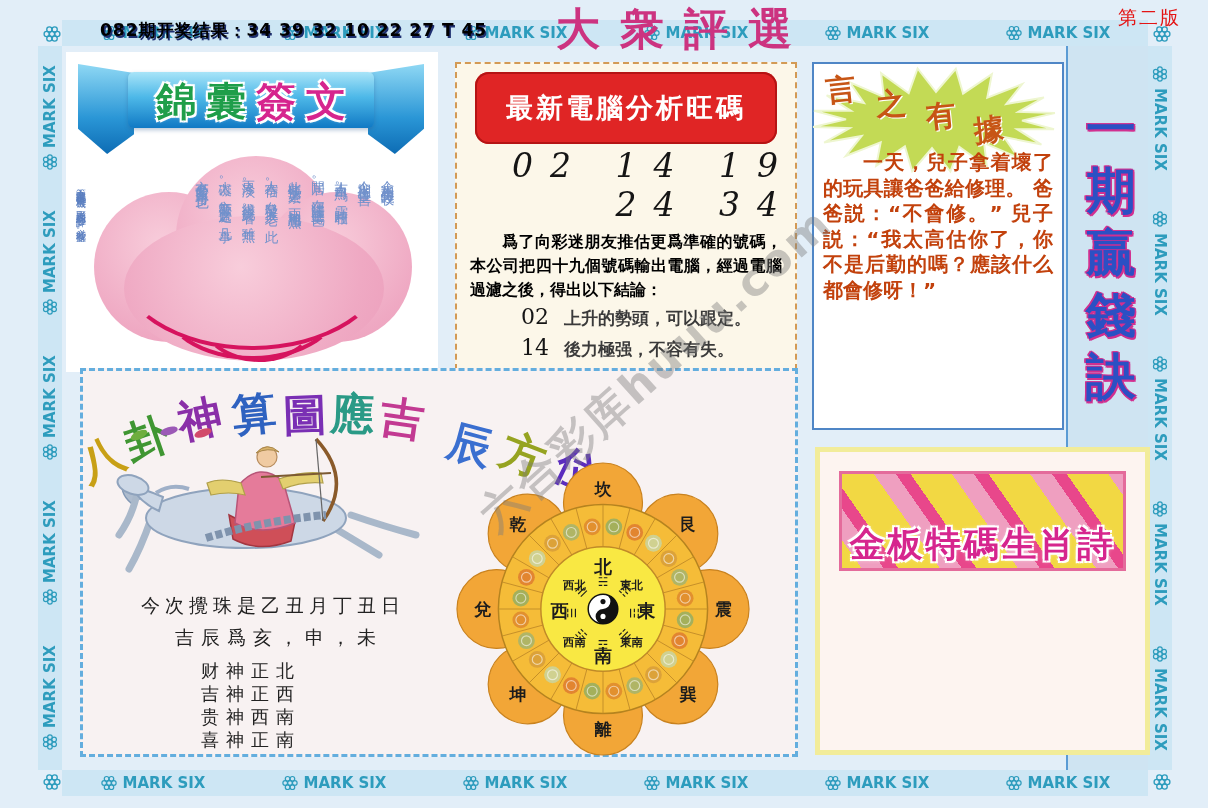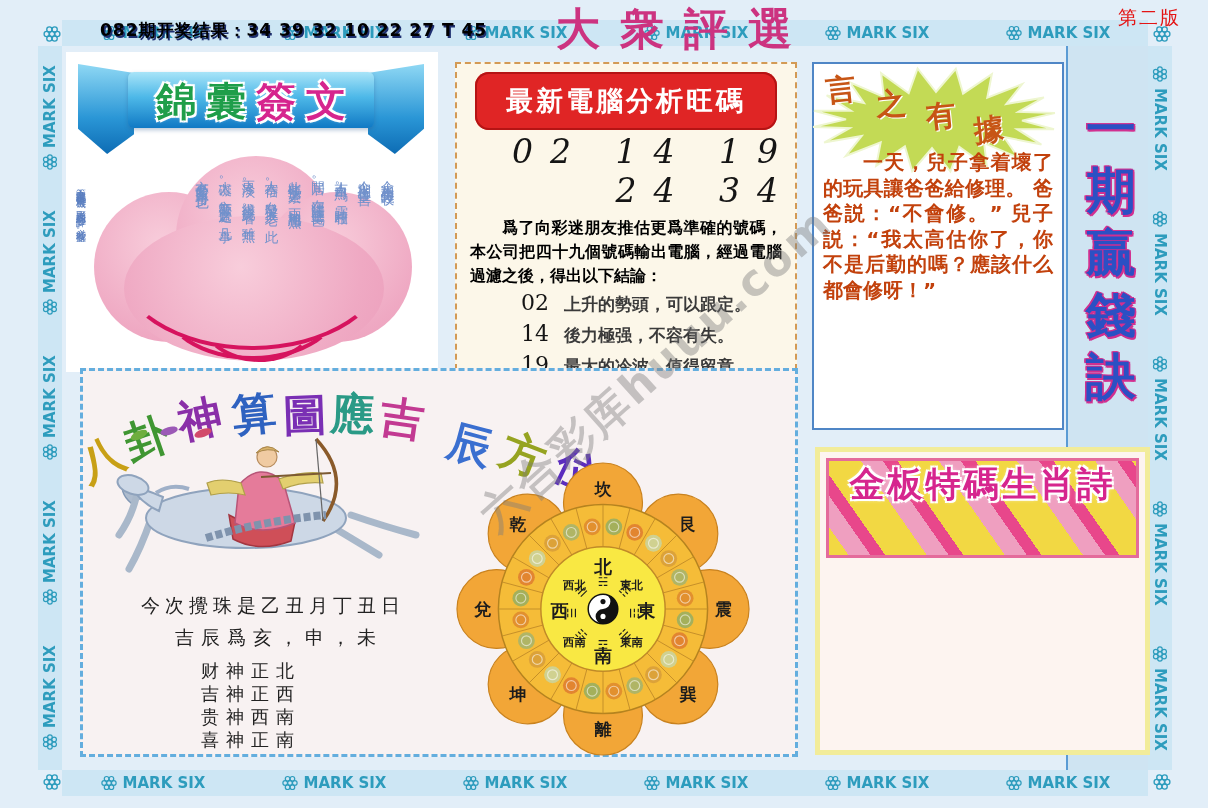--- a/index.html
+++ b/index.html
@@ -43,21 +43,21 @@
   #peach-cols{position:absolute;right:42px;top:118px;height:212px;writing-mode:vertical-rl;z-index:3;
       color:#7191cb;font-size:13.5px;line-height:1.2;letter-spacing:2px;
       font-family:"DejaVu Serif","Liberation Serif",serif;}
   .peach-col{margin-left:7px;}
   #peach-note{position:absolute;left:8px;top:128px;height:185px;writing-mode:vertical-rl;
       font-size:10px;color:#5b7fc0;line-height:1.35;z-index:3;letter-spacing:1px;}
   
   #analysis-panel{left:455px;top:62px;width:342px;height:318px;background:#fcf7e9;
       border:2px dashed #d39a55;z-index:2;box-sizing:border-box;}
   #analysis-header{margin:8px auto 0;width:302px;background:#e02525;border-radius:14px;color:#fff;
-      font-size:27px;font-weight:bold;text-align:center;padding:11px 0;letter-spacing:3px;
+      font-size:27px;font-weight:bold;text-align:center;padding:18px 0;letter-spacing:3px;
       box-shadow:inset 0 0 0 2px #b51414;}
   #analysis-numbers{text-align:right;font-family:"DejaVu Serif","Liberation Serif",serif;
       font-size:33px;letter-spacing:17px;color:#151515;margin-top:2px;font-style:italic;}
   #analysis-intro{font-size:16px;font-weight:bold;color:#000000;line-height:1.5;
       padding:6px 13px 0;text-indent:2em;text-align:justify;}
   .concl-row{display:flex;align-items:baseline;gap:15px;margin-left:64px;line-height:29px;}
   .concl-num{font-family:"DejaVu Serif","Liberation Serif",serif;font-size:22px;color:#151515;}
   .concl-text{font-size:17px;font-weight:bold;color:#3a3a3a;}
   
   #joke-panel{left:812px;top:62px;width:252px;height:368px;background:#fff;
@@ -71,21 +71,21 @@
   
   #right-col{left:1068px;top:46px;width:80px;height:724px;background:#cfe4f2;z-index:1;}
   #right-divider{left:1066px;top:46px;width:2px;height:724px;background:#5b9bd4;z-index:1;}
   .rt-char{position:absolute;left:1086px;z-index:2;font-family:"DejaVu Serif","Liberation Serif",serif;
       font-size:50px;font-weight:bold;color:#2b50c4;
       text-shadow:1.5px 0 0 #d23090,-1.5px 0 0 #d23090,0 1.5px 0 #d23090,0 -1.5px 0 #d23090,
                   1.5px 1.5px 0 #d23090,-1.5px -1.5px 0 #d23090;}
   
   #poem-panel{left:815px;top:447px;width:335px;height:308px;background:#fdf4f0;
       border:5px solid #f2ec9a;z-index:2;box-sizing:border-box;}
-  #poem-header{margin:6px;height:94px;display:flex;align-items:flex-start;justify-content:center;
+  #poem-header{margin:19px;height:94px;display:flex;align-items:flex-end;justify-content:center;
       border:3px solid #e46b9b;
       background:repeating-linear-gradient(55deg,#f2d843 0 16px,#ef9fc0 16px 34px,#e8478b 34px 46px,#f2d843 46px 64px);}
   #poem-header span{font-size:35px;font-weight:bold;color:#d6258e;letter-spacing:3px;white-space:nowrap;
       font-family:"DejaVu Serif","Liberation Serif",serif;
       text-shadow:2px 2px 0 #fff,-2px -2px 0 #fff,2px -2px 0 #fff,-2px 2px 0 #fff,0 0 5px #fff;}
   #poem-lines{text-align:center;padding-top:6px;}
   .poem-line{font-family:"DejaVu Serif","Liberation Serif",serif;font-size:38px;font-weight:bold;
       color:#e51212;letter-spacing:7px;line-height:47px;white-space:nowrap;}
   
   #bagua-panel{left:80px;top:368px;width:718px;height:389px;background:#f8f2f2;

